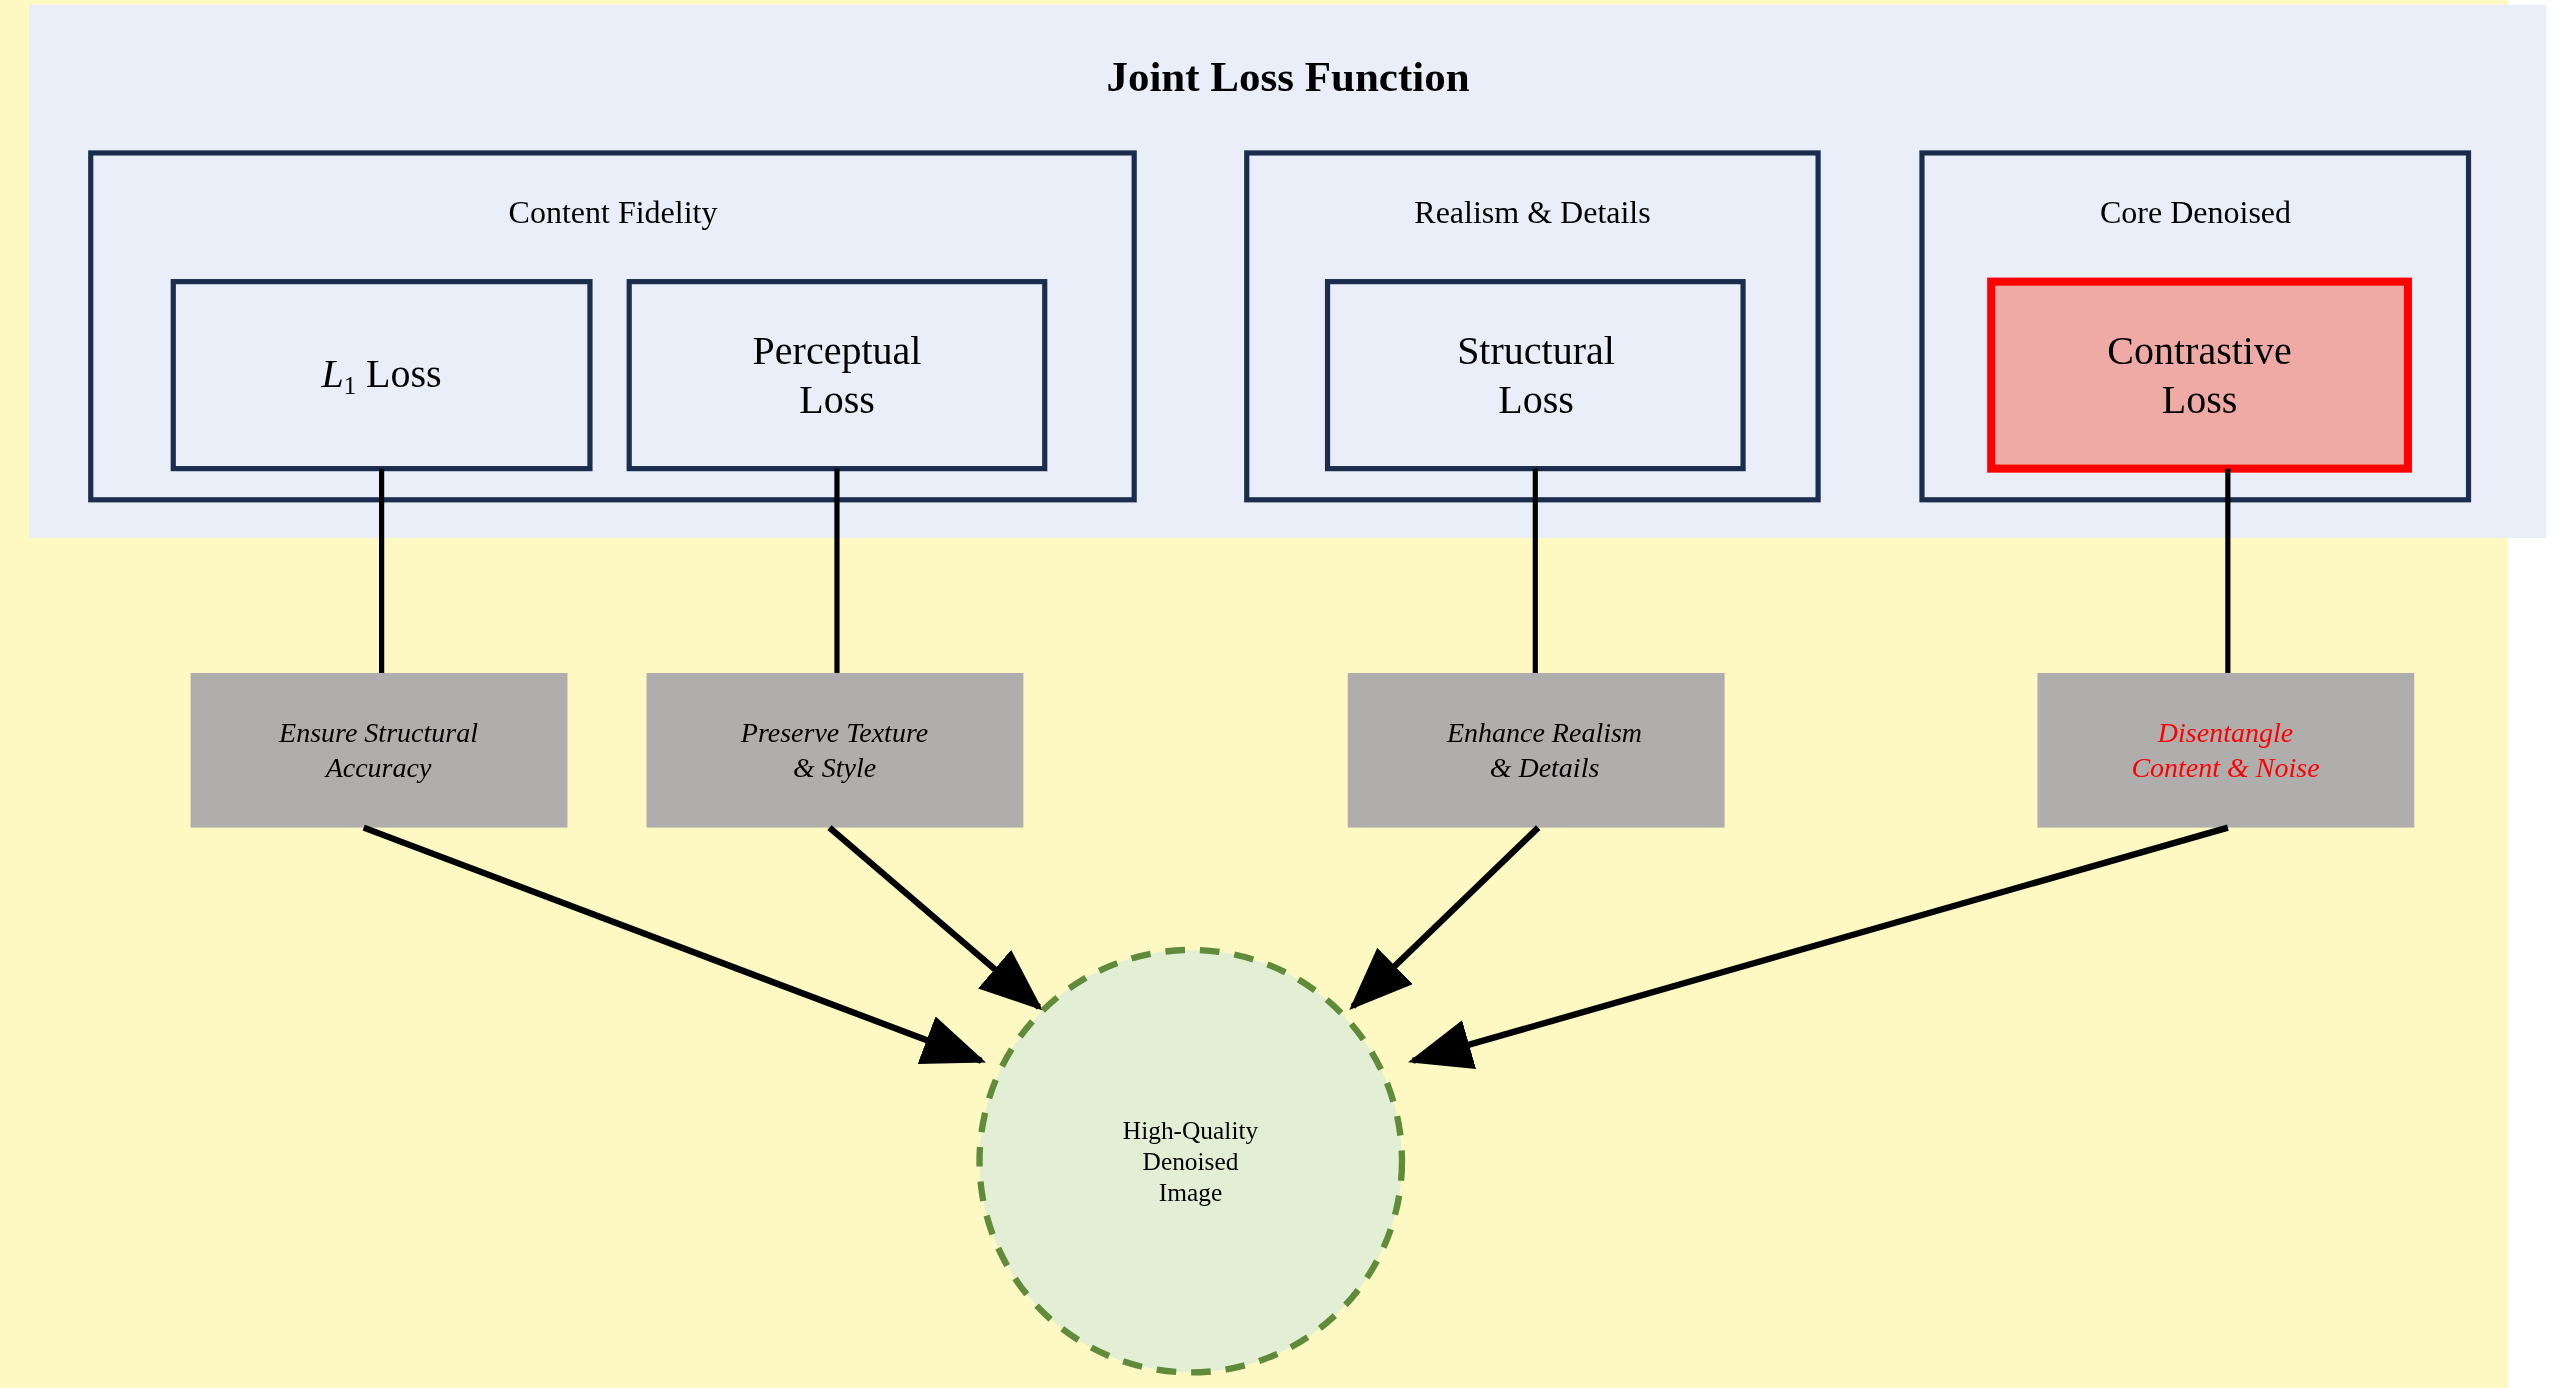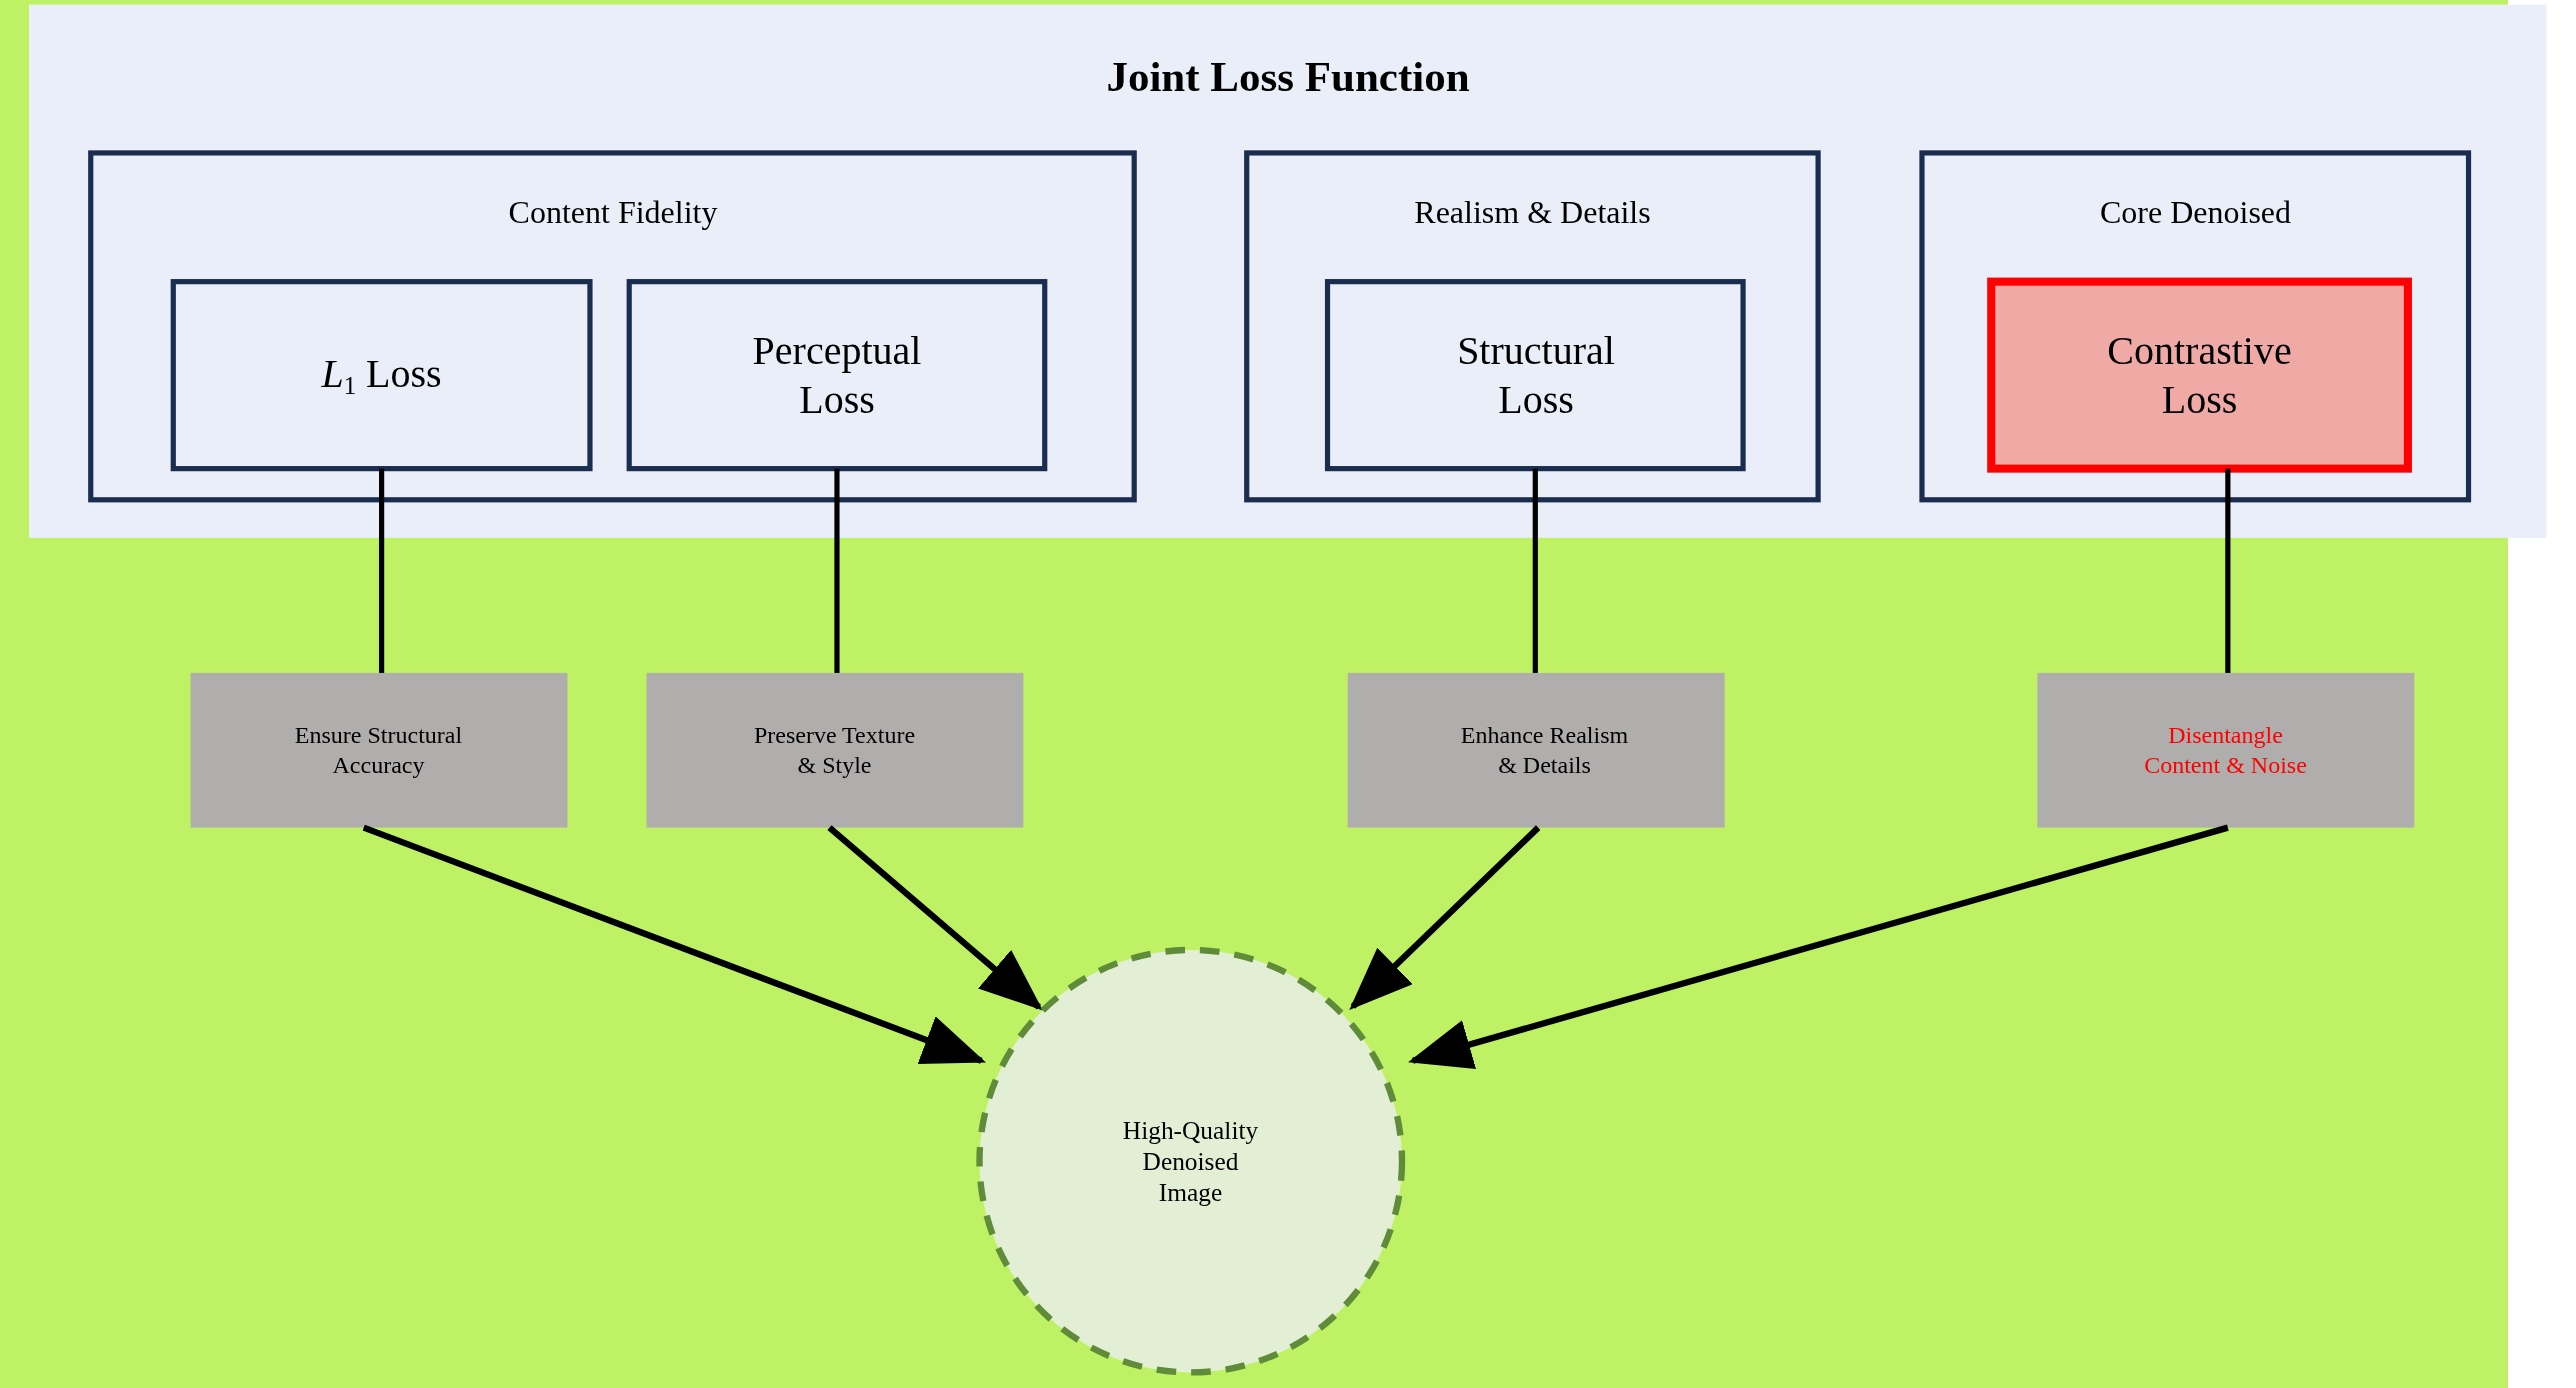--- a/index.html
+++ b/index.html
@@ -1,26 +1,26 @@
 <!DOCTYPE html>
 <html style="font-size:9.2px"><head>
 <meta charset="utf-8">
 <style>
   html,body{margin:0;padding:0;background:#ffffff;}
   body{width:2576px;height:1388px;overflow:hidden;font-family:"Liberation Serif","DejaVu Serif",serif;}
-  #stage{position:relative;width:2508px;height:1388px;background:#bef264;}
+  #stage{position:relative;width:2508px;height:1388px;background:#fef9c3;}
   svg#canvas{position:absolute;inset:0;width:2576px;height:1388px;}
   .txt{position:absolute;text-align:center;color:#000;line-height:1.22;
        font-family:"Liberation Serif","DejaVu Serif",serif;
        display:flex;align-items:center;justify-content:center;
        white-space:pre-line;pointer-events:none;}
   .title{font-weight:bold;font-size:43px;}
   .grouplabel{font-size:32px;}
   .lossname{font-size:40px;}
-  .graylabel{font-size:24px;}
+  .graylabel{font-size:28px;font-style:italic;}
   .circlelabel{font-size:25.4px;}
   .red{color:#ff0000;}
   .sub{font-size:0.62em;vertical-align:-0.28em;}
   .ital{font-style:italic;}
 </style>
 </head>
 <body>
 
 <div id="stage">
 

